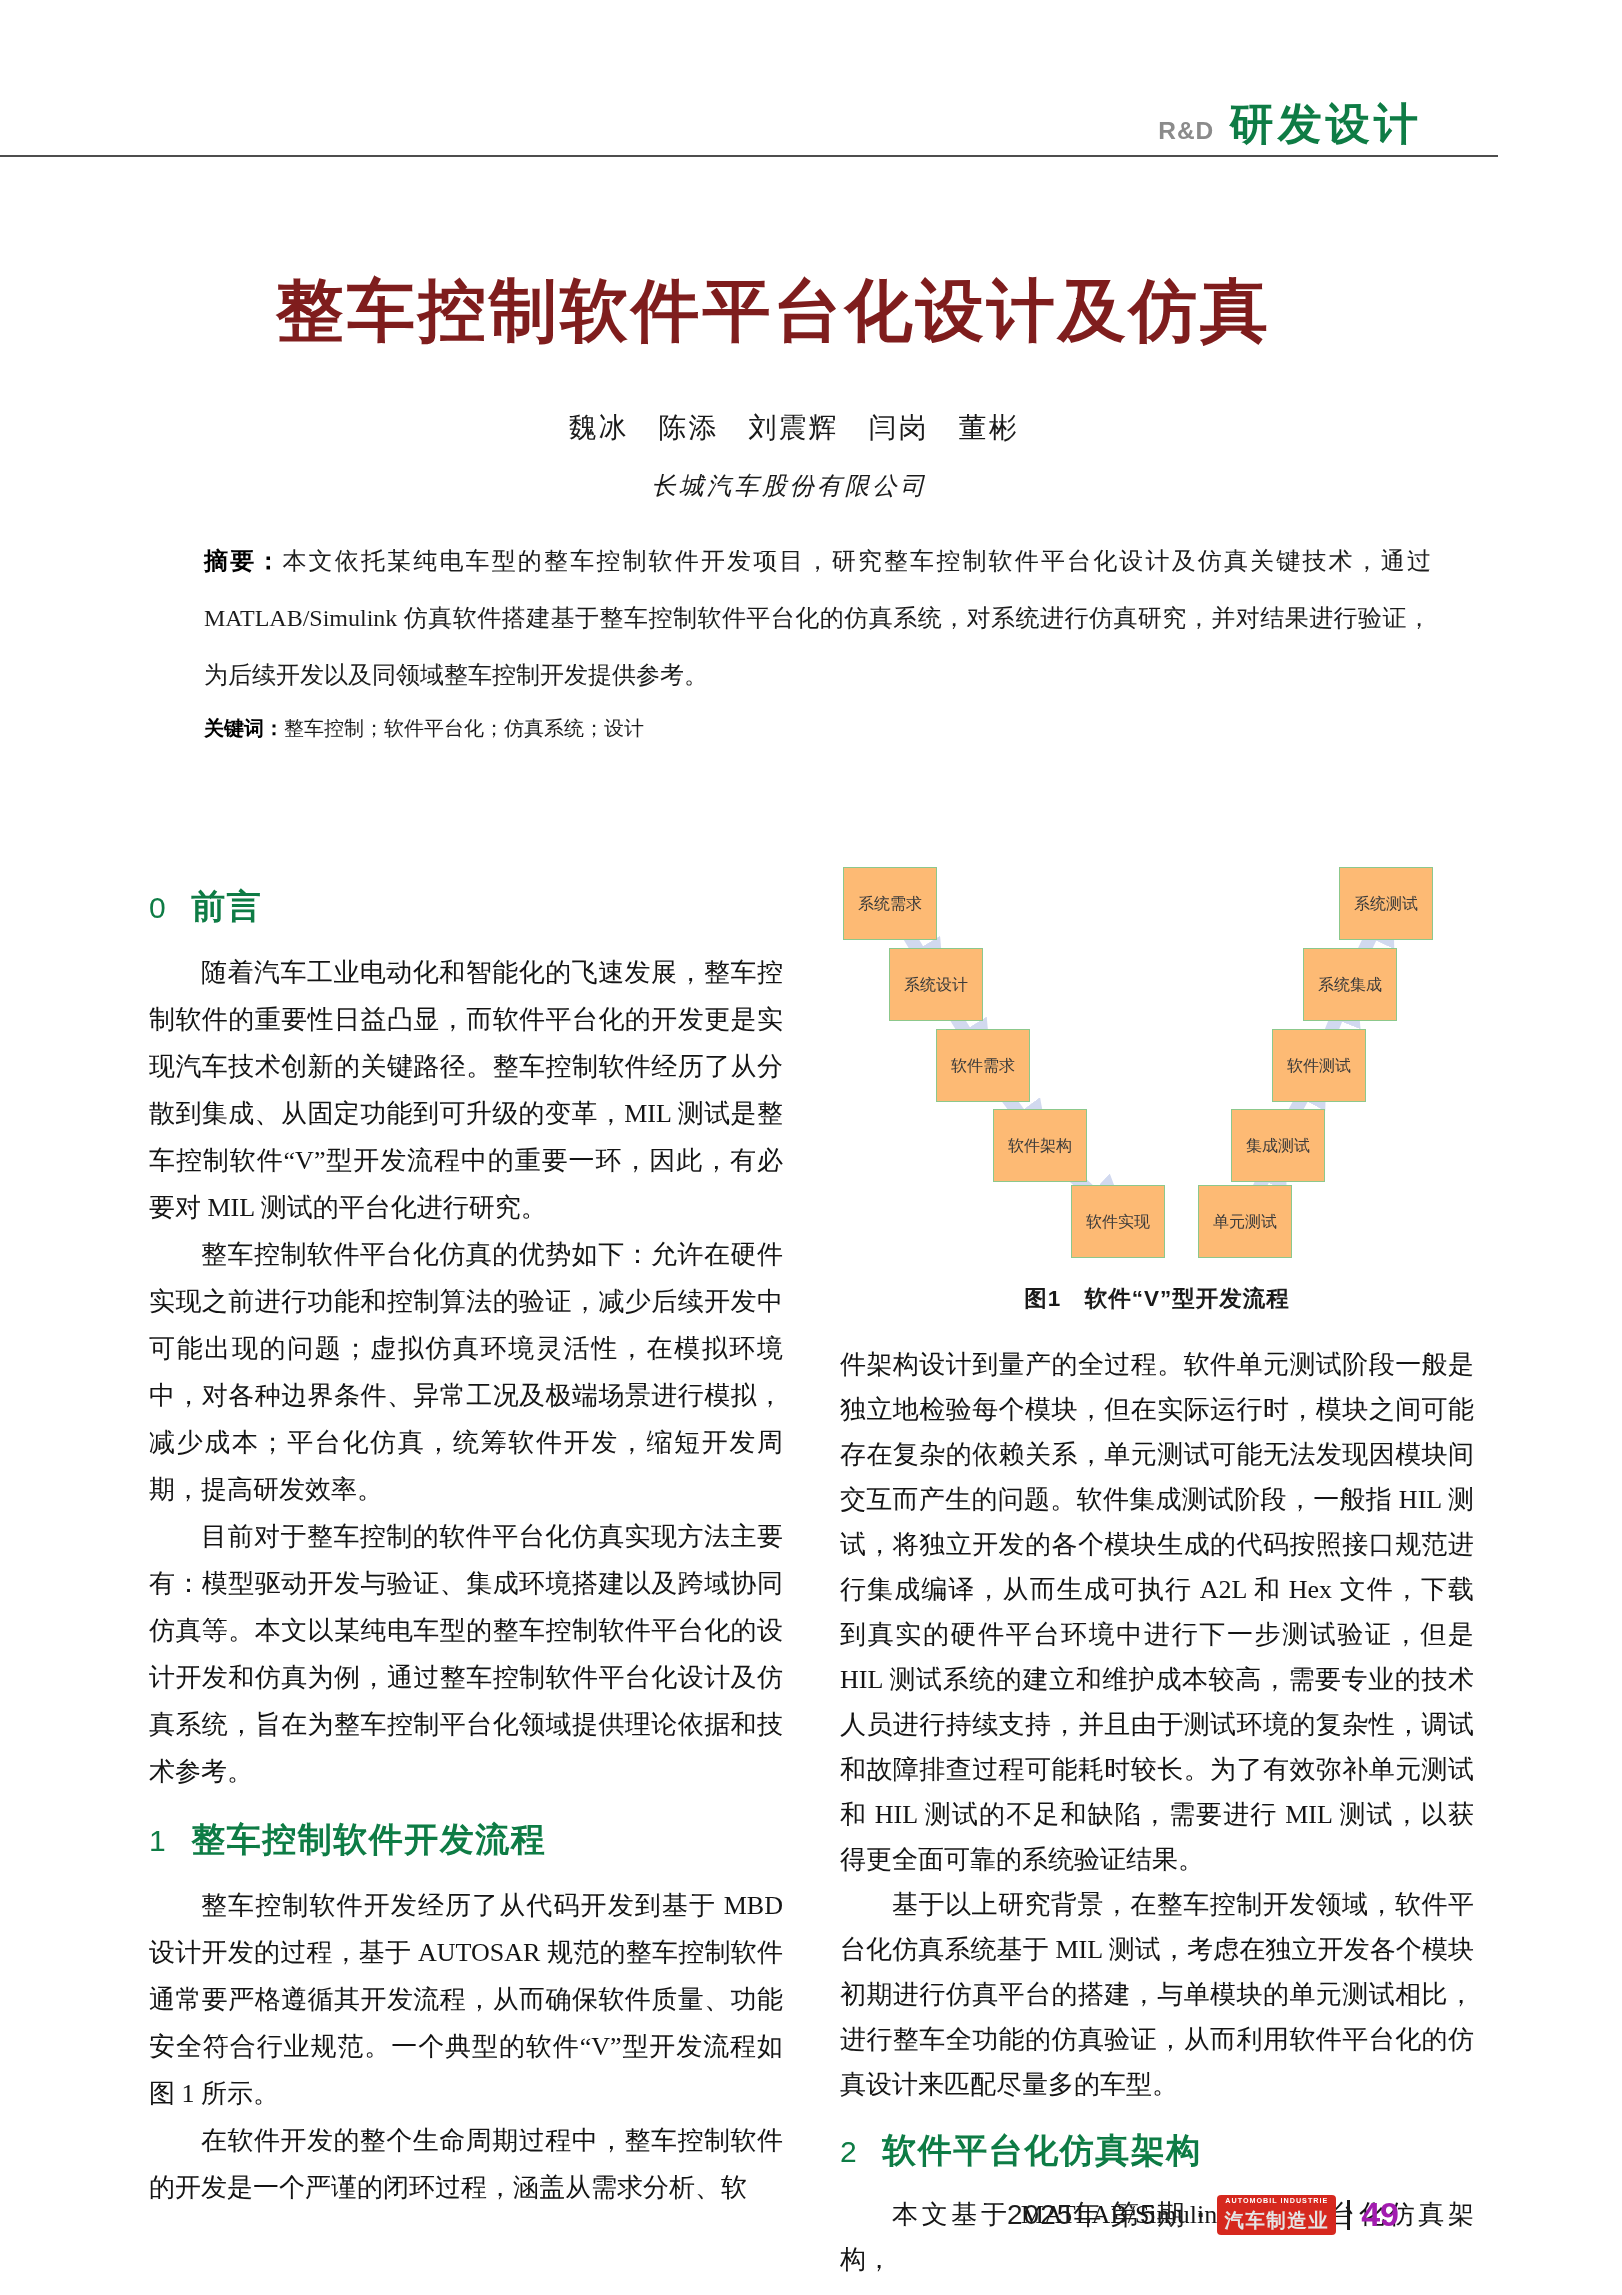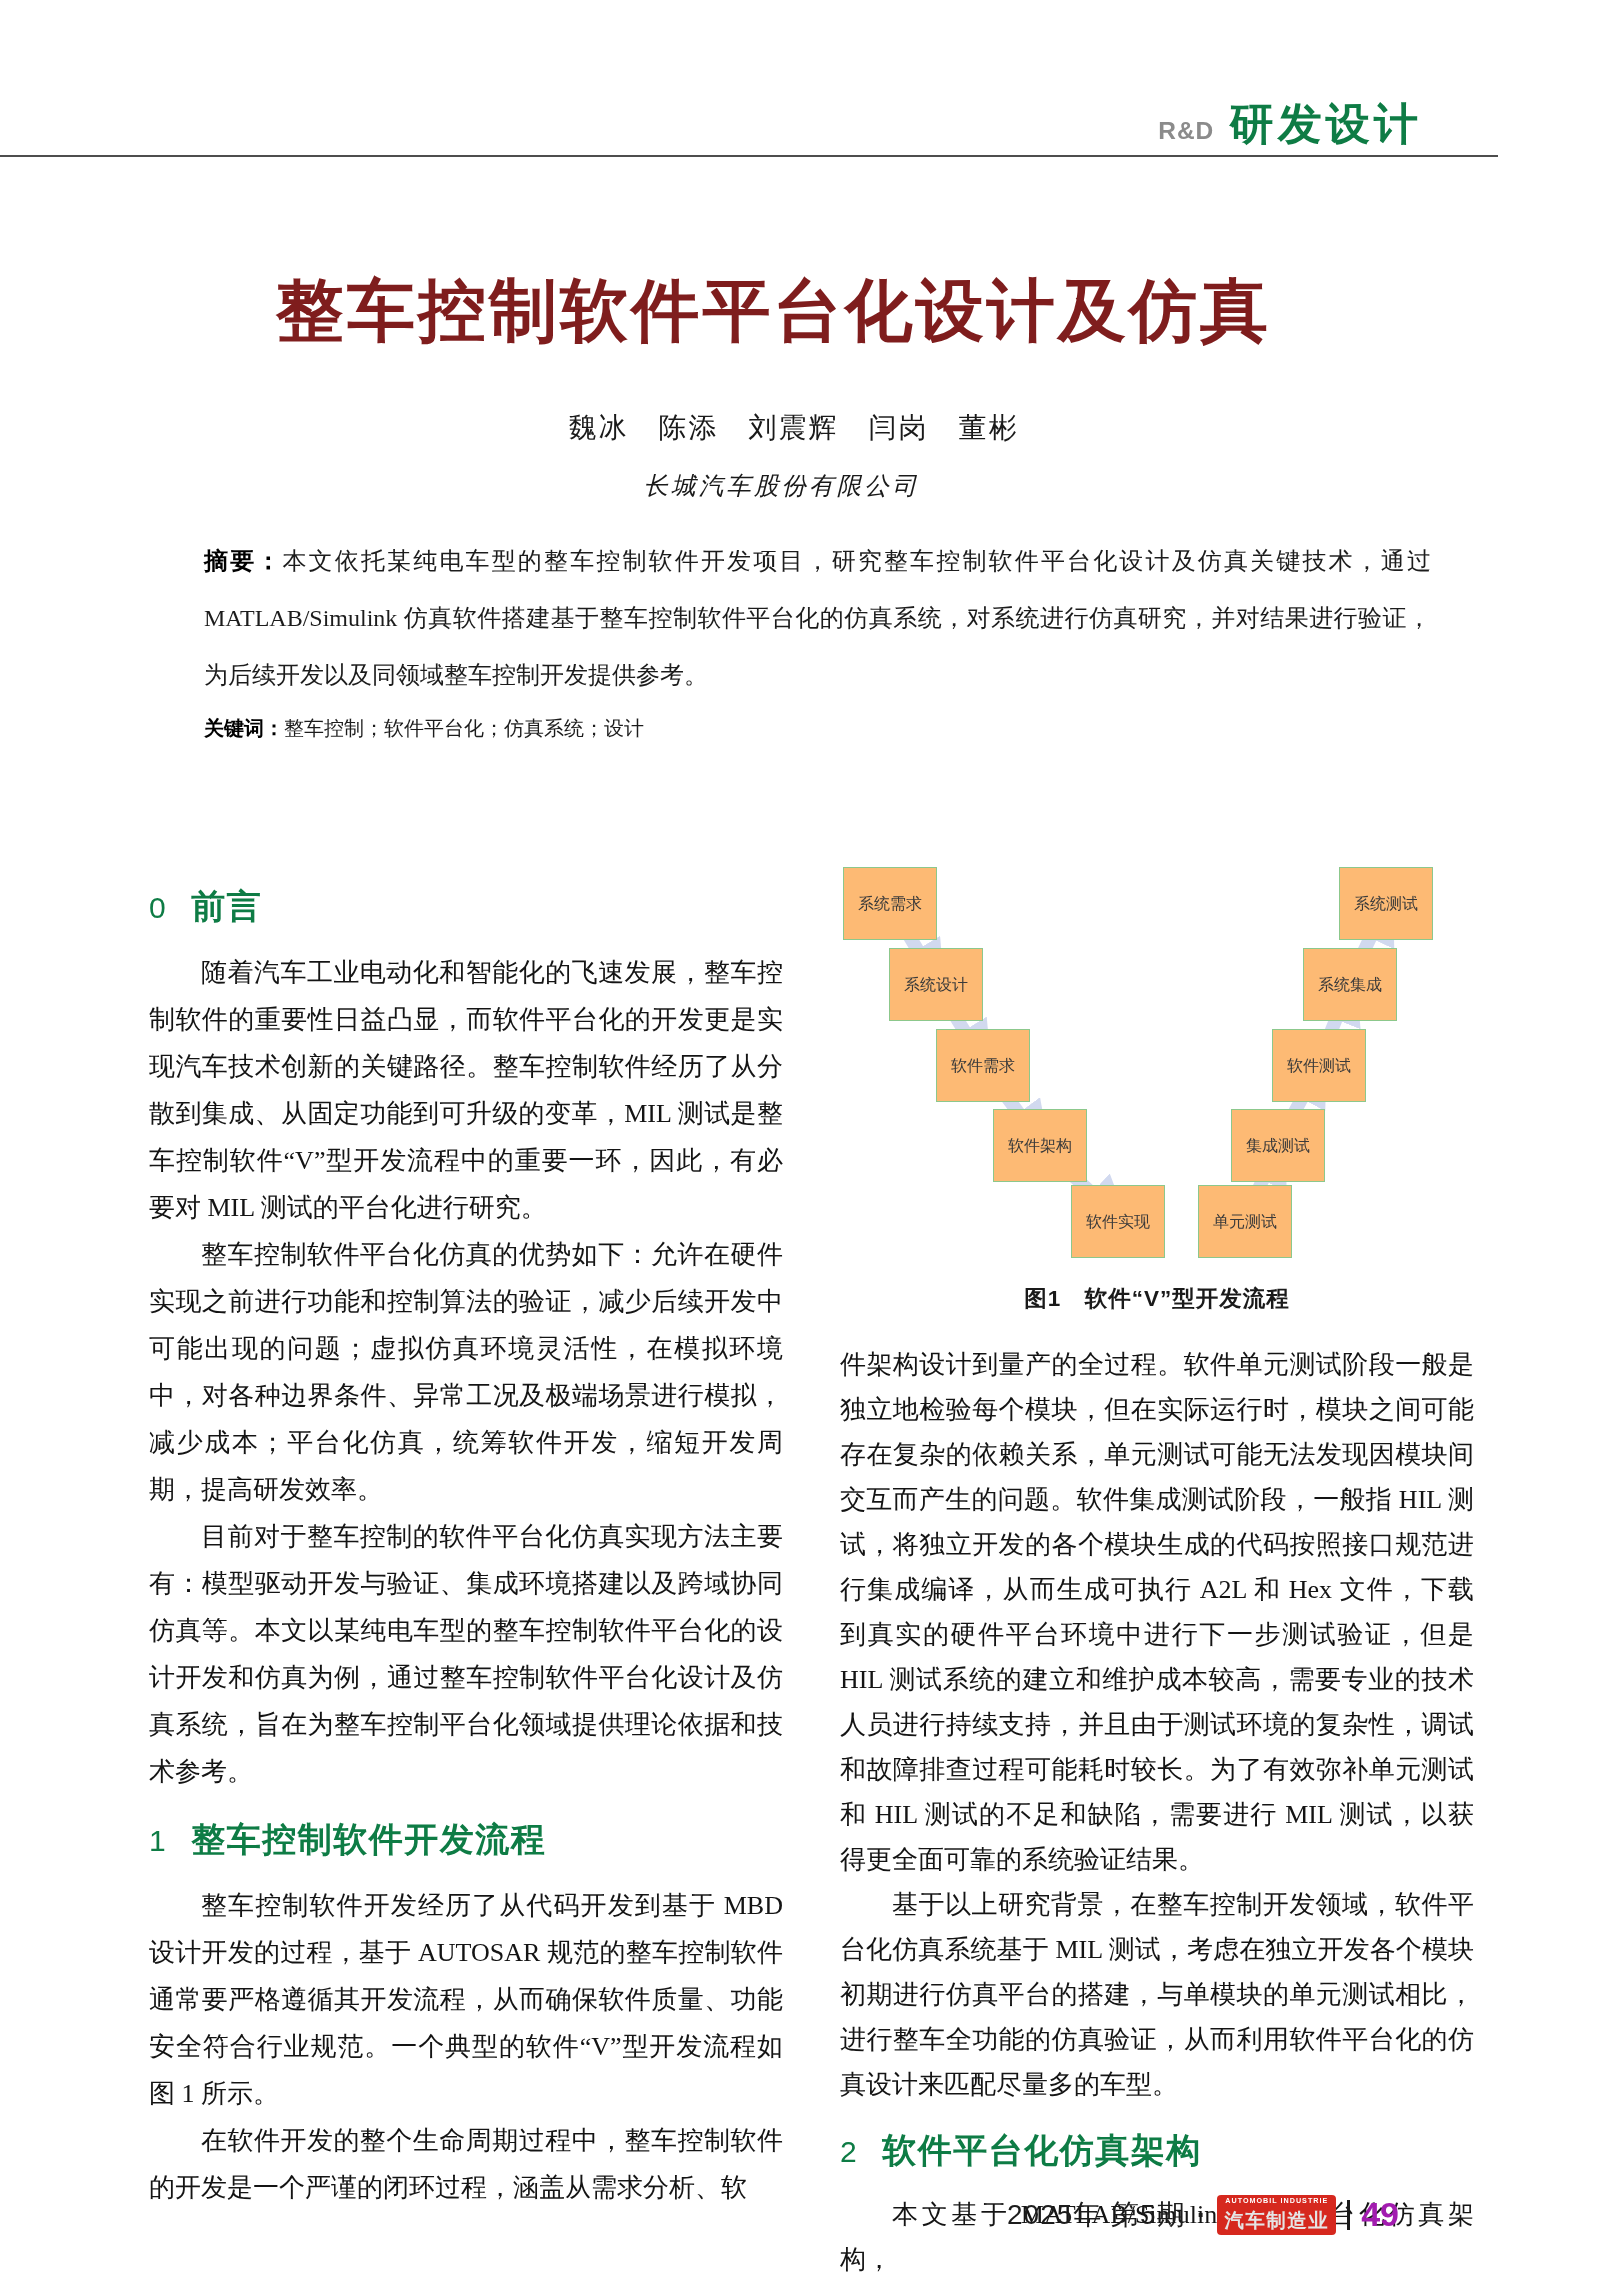--- a/index.html
+++ b/index.html
@@ -13,21 +13,21 @@
   .header .dept{font-family:"Liberation Sans","DejaVu Sans",sans-serif;font-weight:bold;
                 font-size:44px;color:#0e7c45;letter-spacing:4.1px;}
   .header-rule{position:absolute;left:0;top:155px;width:1498px;height:2px;background:#4d4d4d;}
 
   
   .title{position:absolute;top:266px;left:0;width:100%;margin:0;text-align:center;
          font-family:"Liberation Sans","DejaVu Sans",sans-serif;font-weight:bold;
          font-size:68px;color:#7f1d1d;letter-spacing:3.1px;}
   .authors{position:absolute;top:409px;left:0;width:100%;text-align:center;
            font-size:28px;color:#1a1a1a;letter-spacing:2px;padding-left:20px;}
-  .affiliation{position:absolute;top:469px;left:8px;width:100%;text-align:center;
+  .affiliation{position:absolute;top:469px;left:16px;width:100%;text-align:center;
                font-style:italic;font-size:24.5px;color:#1a1a1a;letter-spacing:3.1px;}
 
   
   .abstract{position:absolute;left:204px;top:532px;width:1227px;
             font-size:24px;line-height:57px;text-align:justify;color:#1c1c1c;}
   .kw{position:absolute;left:204px;top:715px;width:1227px;font-size:20px;color:#1c1c1c;}
   .blabel{font-family:"Liberation Sans","DejaVu Sans",sans-serif;font-weight:bold;color:#000;}
 
   
   .columns{position:absolute;left:149px;top:864px;width:1325px;display:flex;gap:57px;}

